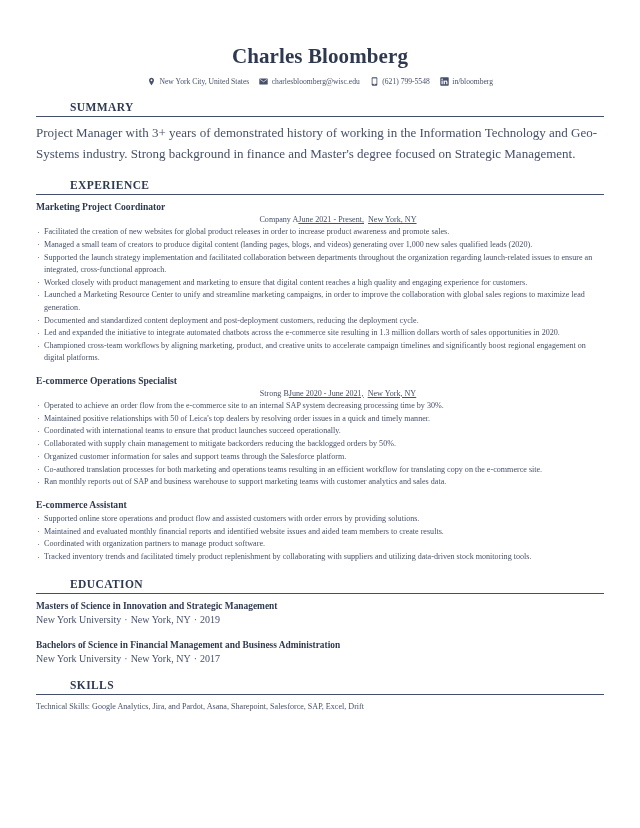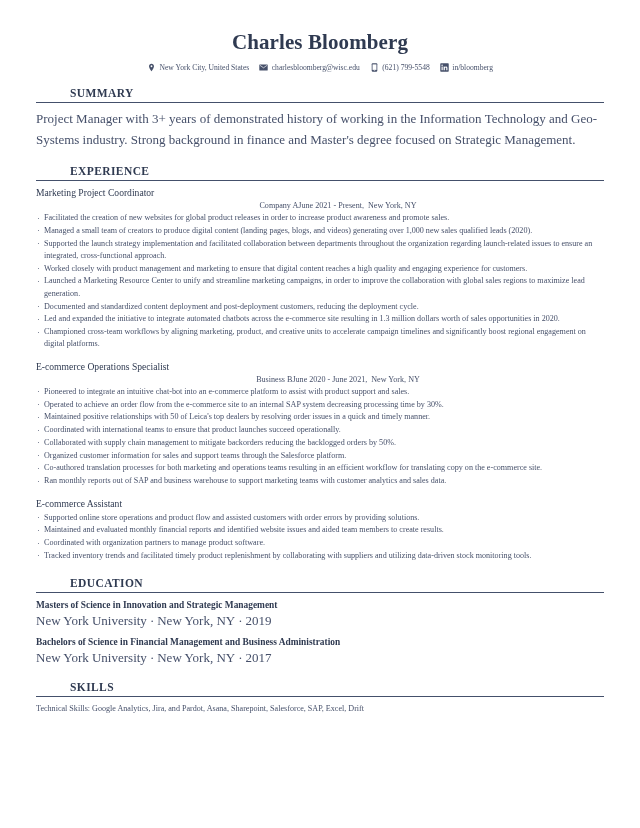--- a/index.html
+++ b/index.html
@@ -20,21 +20,21 @@
     position: relative;
   }
 
   
   .name {
     text-align: center;
     font-size: 21px;
     font-weight: bold;
     color: #2f3a51;
     letter-spacing: 0.1px;
-    margin-top: 0;
+    margin-top: 14px;
     margin-bottom: 8px;
   }
   .contact-line {
     text-align: center;
     font-size: 7.6px;
     color: #46506a;
     display: flex;
     justify-content: center;
     align-items: center;
     flex-wrap: wrap;
@@ -79,36 +79,36 @@
     line-height: 1.58;
     color: #46506a;
     text-align: left;
   }
 
   
   .job { margin-bottom: 10px; }
   .job:last-child { margin-bottom: 0; }
   .job-title {
     font-size: 9.6px;
-    font-weight: normal;
+    font-weight: bold;
     color: #2f3a51;
     line-height: 1.35;
     margin-bottom: 1px;
   }
   .job-meta {
     display: flex;
     justify-content: center;
     align-items: baseline;
     font-size: 8.1px;
     color: #46506a;
     margin-bottom: 2px;
     margin-left: 36px;
   }
   .job-company { }
-  .job-right { white-space: nowrap; }
+  .job-right { white-space: nowrap; text-decoration: underline; }
   .job-right .sep { display: inline-block; width: 4px; }
 
   ul.bullets { list-style: none; }
   ul.bullets li {
     font-size: 8.1px;
     line-height: 1.52;
     color: #46506a;
     padding-left: 8px;
     position: relative;
     margin-bottom: 0.5px;
@@ -116,31 +116,31 @@
   ul.bullets li::before {
     content: "\00B7";
     position: absolute;
     left: 1px;
     top: -0.5px;
     color: #46506a;
     font-size: 9px;
   }
 
   
-  .edu { margin-bottom: 7px; }
+  .edu { margin-bottom: 14px; }
   .edu:last-child { margin-bottom: 0; }
   .edu-degree {
     font-size: 9.4px;
     font-weight: bold;
     color: #2f3a51;
     line-height: 1.35;
     margin-bottom: 1px;
   }
   .edu-meta {
-    font-size: 13px;
+    font-size: 10px;
     color: #46506a;
   }
   .edu-meta .dot { margin: 0 3px; }
 
   
   .skills-text {
     font-size: 8.1px;
     line-height: 1.55;
     color: #46506a;
   }
@@ -225,27 +225,26 @@
         <li>Launched a Marketing Resource Center to unify and streamline marketing campaigns, in order to improve the collaboration with global sales regions to maximize lead generation.</li>
         <li>Documented and standardized content deployment and post-deployment customers, reducing the deployment cycle.</li>
         <li>Led and expanded the initiative to integrate automated chatbots across the e-commerce site resulting in 1.3 million dollars worth of sales opportunities in 2020.</li>
         <li>Championed cross-team workflows by aligning marketing, product, and creative units to accelerate campaign timelines and significantly boost regional engagement on digital platforms.</li>
       </ul>
     </div>
 
     <div class="job">
       <div class="job-title">E-commerce Operations Specialist</div>
       <div class="job-meta">
-        <span class="job-company">Business B</span>
+        <span class="job-company">Strong B</span>
         <span class="job-right">
           <span>June 2020 - June 2021,</span><span class="sep"></span><span>New York, NY</span>
         </span>
       </div>
       <ul class="bullets">
-        <li>Pioneered to integrate an intuitive chat-bot into an e-commerce platform to assist with product support and sales.</li>
         <li>Operated to achieve an order flow from the e-commerce site to an internal SAP system decreasing processing time by 30%.</li>
         <li>Maintained positive relationships with 50 of Leica's top dealers by resolving order issues in a quick and timely manner.</li>
         <li>Coordinated with international teams to ensure that product launches succeed operationally.</li>
         <li>Collaborated with supply chain management to mitigate backorders reducing the backlogged orders by 50%.</li>
         <li>Organized customer information for sales and support teams through the Salesforce platform.</li>
         <li>Co-authored translation processes for both marketing and operations teams resulting in an efficient workflow for translating copy on the e-commerce site.</li>
         <li>Ran monthly reports out of SAP and business warehouse to support marketing teams with customer analytics and sales data.</li>
       </ul>
     </div>
 

